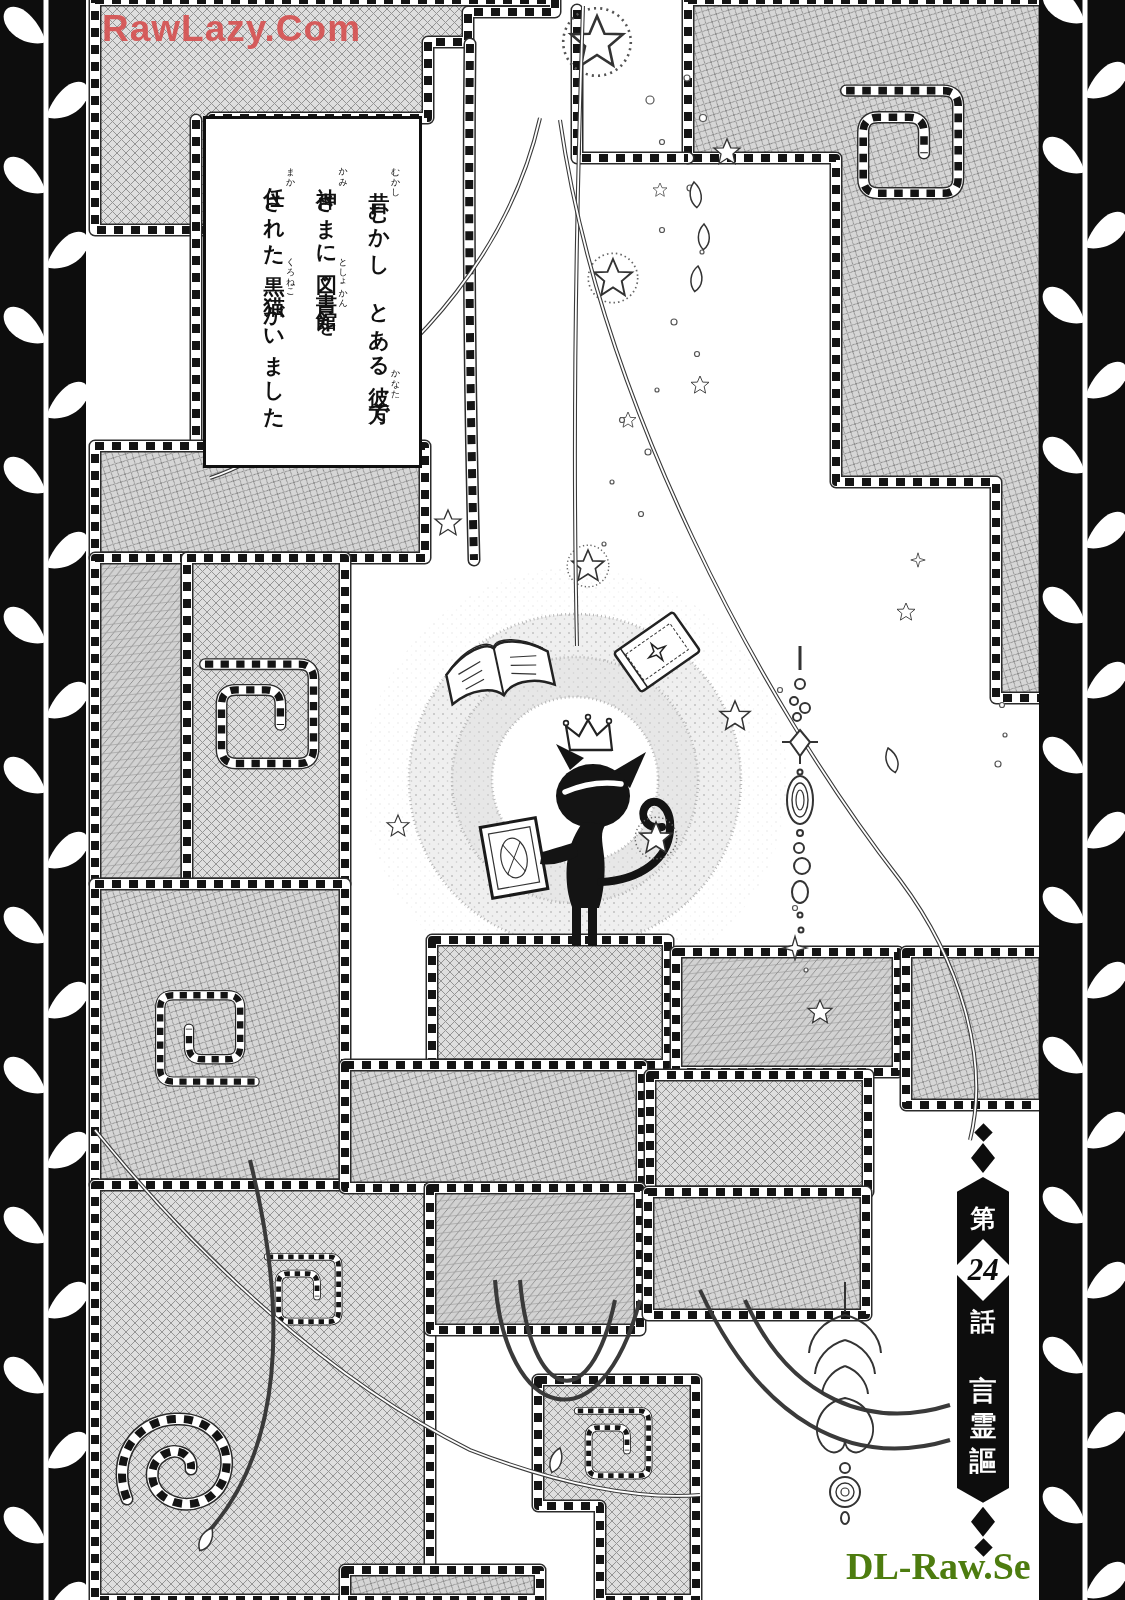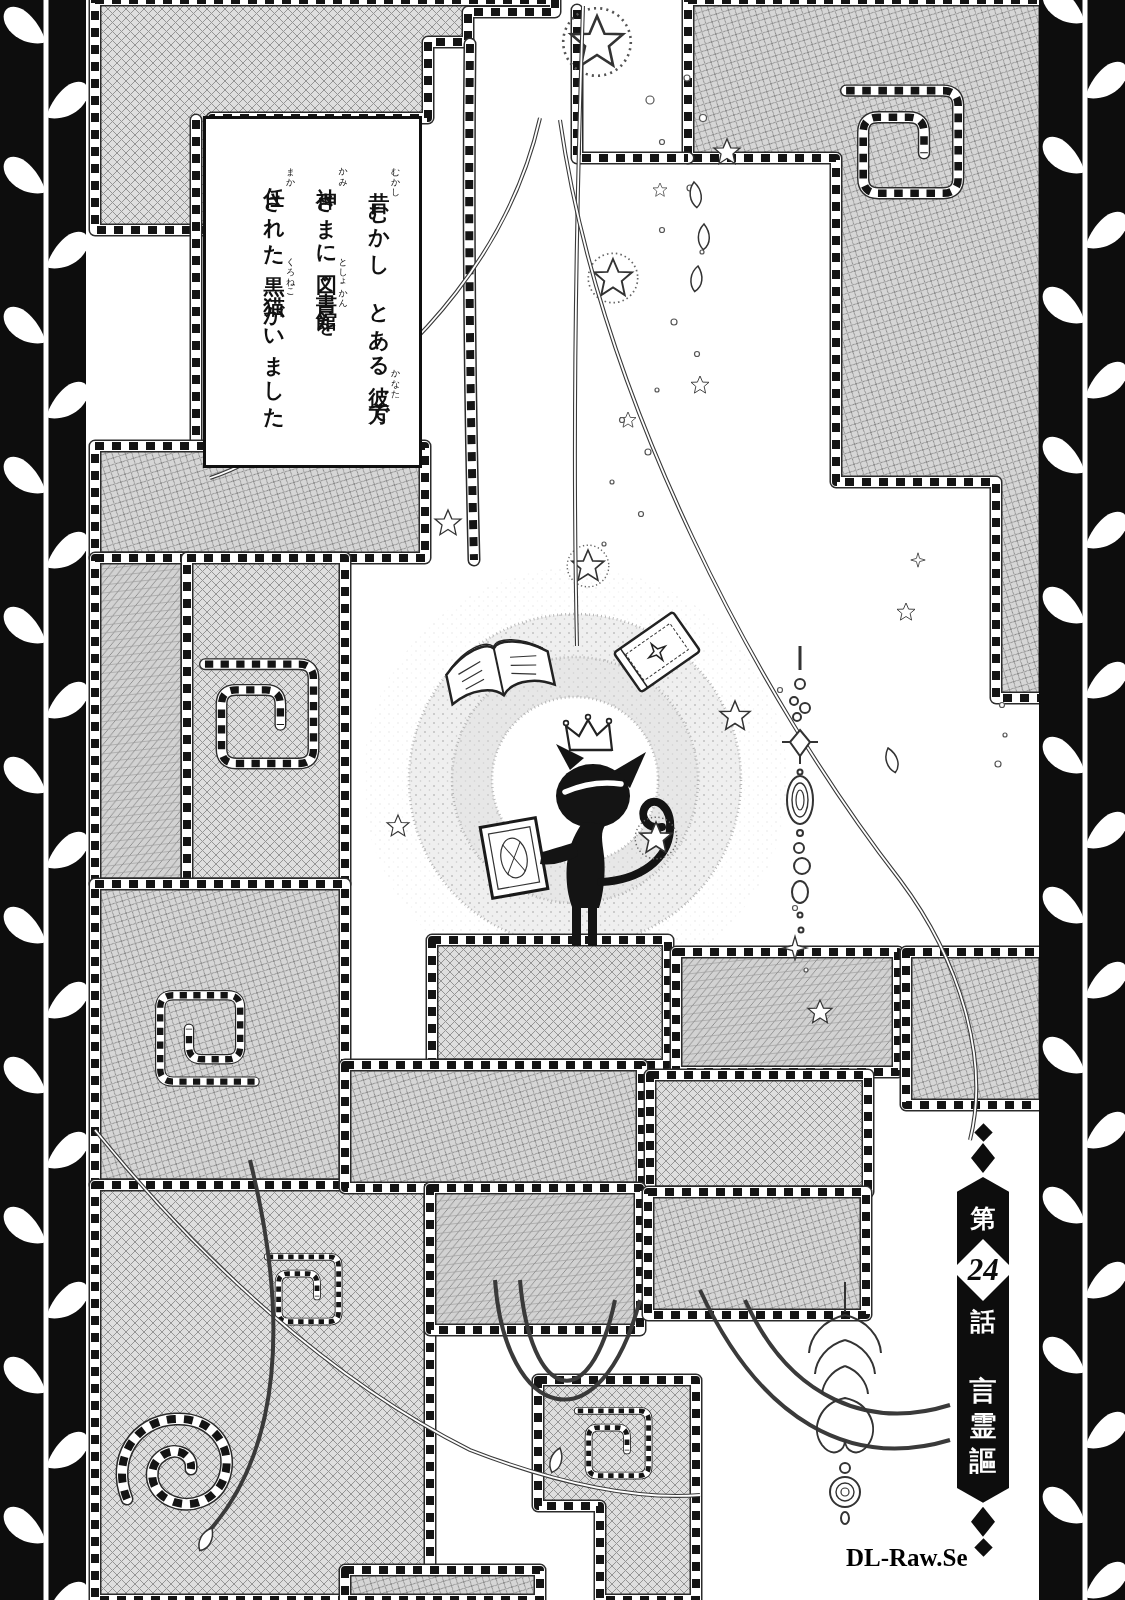--- a/index.html
+++ b/index.html
@@ -43,21 +43,21 @@
   .bn-num-diamond{width:44px;height:44px;background:#fff;transform:rotate(45deg);
            margin:14px 0;display:flex;align-items:center;justify-content:center;}
   .bn-num{transform:rotate(-45deg);font-family:"Liberation Serif","DejaVu Serif",serif;
            font-style:italic;font-weight:700;font-size:31px;color:#0d0d0d;}
 
   
   .wm-top{position:absolute;left:102px;top:8px;z-index:4;font-size:37px;font-weight:700;
           letter-spacing:1px;color:#d65252;opacity:.92;}
   .wm-bottom{position:absolute;left:846px;top:1544px;z-index:4;
           font-family:"Liberation Serif","DejaVu Serif",serif;
-          font-size:25px;font-weight:700;color:#000000;}
+          font-size:38px;font-weight:700;color:#4d7c0f;}
 </style>
 </head>
 <body>
 
 <div class="page">
 
 <svg class="art" width="1125" height="1600" viewBox="0 0 1125 1600">
   <defs>
     <pattern id="hA" width="9" height="9" patternUnits="userSpaceOnUse">
       <rect width="9" height="9" fill="#dedede"></rect>
@@ -382,15 +382,16 @@
     <div class="bn-title" id="bn-title">
           <div class="bn-char">言</div>
           <div class="bn-char">霊</div>
           <div class="bn-char">謳</div>
         </div>
   </div>
   <div class="bn-d-md"></div>
   <div class="bn-d-sm"></div>
 </div>
 
+<div class="wm-top">RawLazy.Com</div>
 <div class="wm-bottom">DL-Raw.Se</div>
 
 </div>
 
 </body></html>

